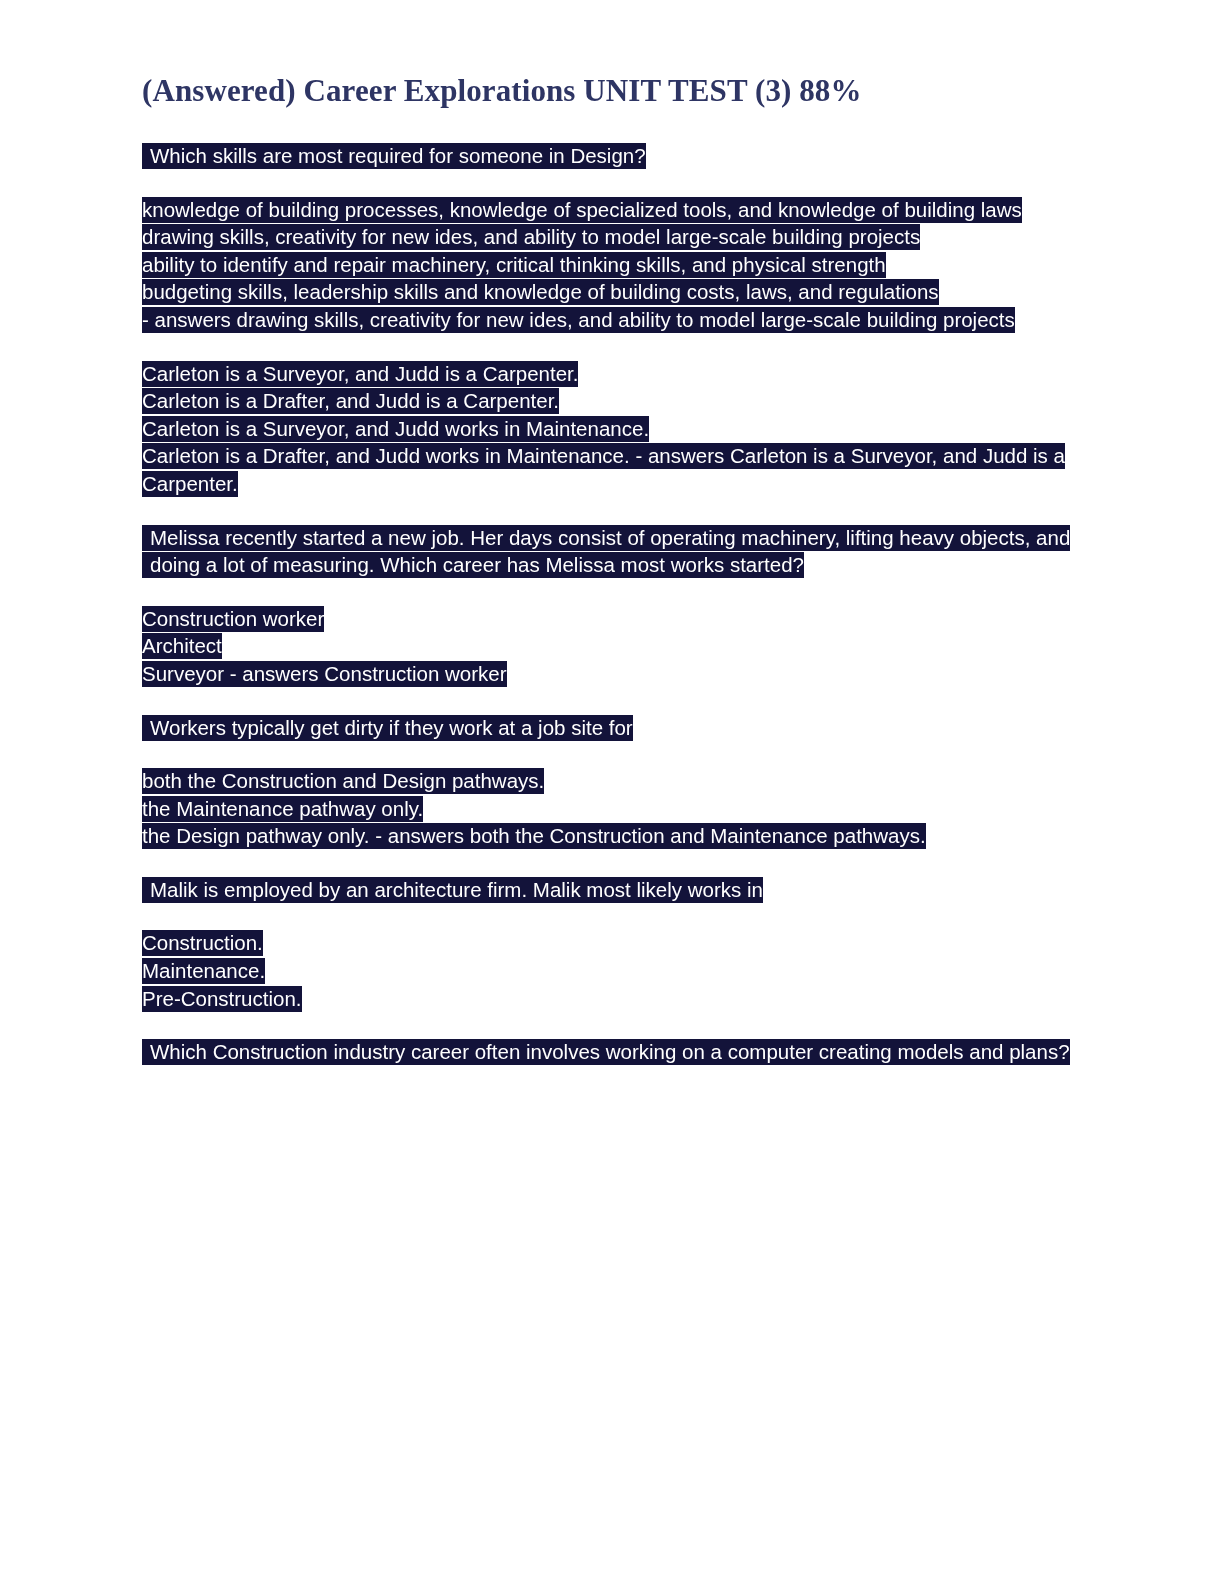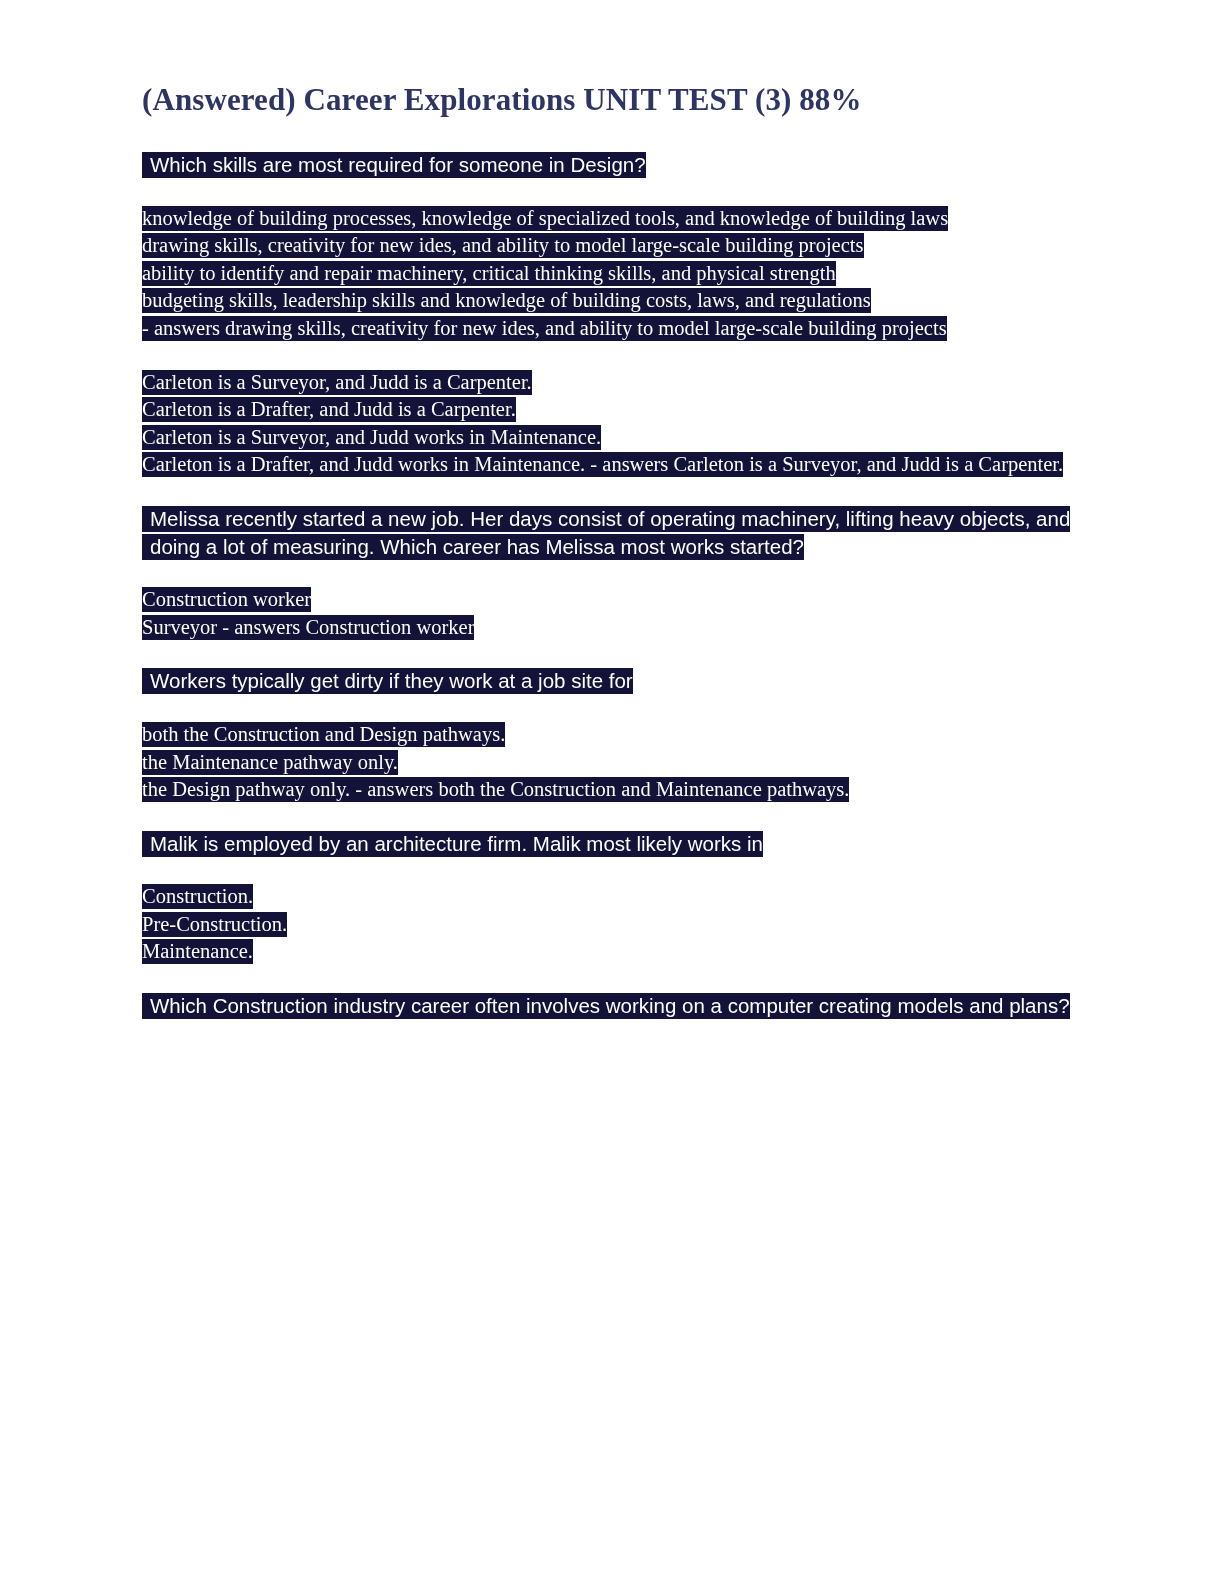--- a/index.html
+++ b/index.html
@@ -20,21 +20,21 @@
     height: 1584px;
     background: #ffffff;
     box-sizing: border-box;
     padding: 0;
     overflow: hidden;
   }
 
   .content {
     position: absolute;
     left: 142px;
-    top: 81px;
+    top: 72px;
     width: 930px;
   }
 
   
   .doc-title {
     font-family: "Liberation Serif", "DejaVu Serif", serif;
     font-weight: bold;
     font-size: 31px;
     line-height: 38px;
     color: #2e3564;
@@ -63,21 +63,20 @@
 
   
   .opt-list {
     margin: 0 0 26px 0;
     font-size: 20.5px;
     line-height: 27.6px;
   }
   .opt-list .opt {
     display: block;
     white-space: normal;
-    font-family: Liberation Serif, serif;
   }
   .opt-list .opt > .hl {
     background-color: #13133a;
     color: #ffffff;
     -webkit-box-decoration-break: clone;
     box-decoration-break: clone;
     padding: 1px 0 2px 0;
   }
 
   
@@ -108,34 +107,35 @@
     <div class="opt-list">
       <span class="opt"><span class="hl">Carleton is a Surveyor, and Judd is a Carpenter.</span></span>
       <span class="opt"><span class="hl">Carleton is a Drafter, and Judd is a Carpenter.</span></span>
       <span class="opt"><span class="hl">Carleton is a Surveyor, and Judd works in Maintenance.</span></span>
       <span class="opt"><span class="hl">Carleton is a Drafter, and Judd works in Maintenance. -  answers Carleton is a Surveyor, and Judd is a Carpenter.</span></span>
     </div>
 
     <p class="hl-block q"><span class="hl">Melissa recently started a new job. Her days consist of operating machinery, lifting heavy objects, and doing a lot of measuring. Which career has Melissa most works started?</span></p>
     <div class="opt-list">
       <span class="opt"><span class="hl">Construction worker</span></span>
+      <span class="opt"><span class="hl">Architect</span></span>
       <span class="opt"><span class="hl">Surveyor -  answers Construction worker</span></span>
     </div>
 
     <p class="hl-block q"><span class="hl">Workers typically get dirty if they work at a job site for</span></p>
     <div class="opt-list">
       <span class="opt"><span class="hl">both the Construction and Design pathways.</span></span>
       <span class="opt"><span class="hl">the Maintenance pathway only.</span></span>
       <span class="opt"><span class="hl">the Design pathway only. -  answers both the Construction and Maintenance pathways.</span></span>
     </div>
 
     <p class="hl-block q"><span class="hl">Malik is employed by an architecture firm. Malik most likely works in</span></p>
     <div class="opt-list">
       <span class="opt"><span class="hl">Construction.</span></span>
+      <span class="opt"><span class="hl">Maintenance.</span></span>
       <span class="opt"><span class="hl">Pre-Construction.</span></span>
-      <span class="opt"><span class="hl">Maintenance.</span></span>
     </div>
 
     <p class="hl-block q"><span class="hl">Which Construction industry career often involves working on a computer creating models and plans?</span></p>
 
     <div class="spacer-bottom"></div>
   </div>
 </div>
 
 </body></html>

